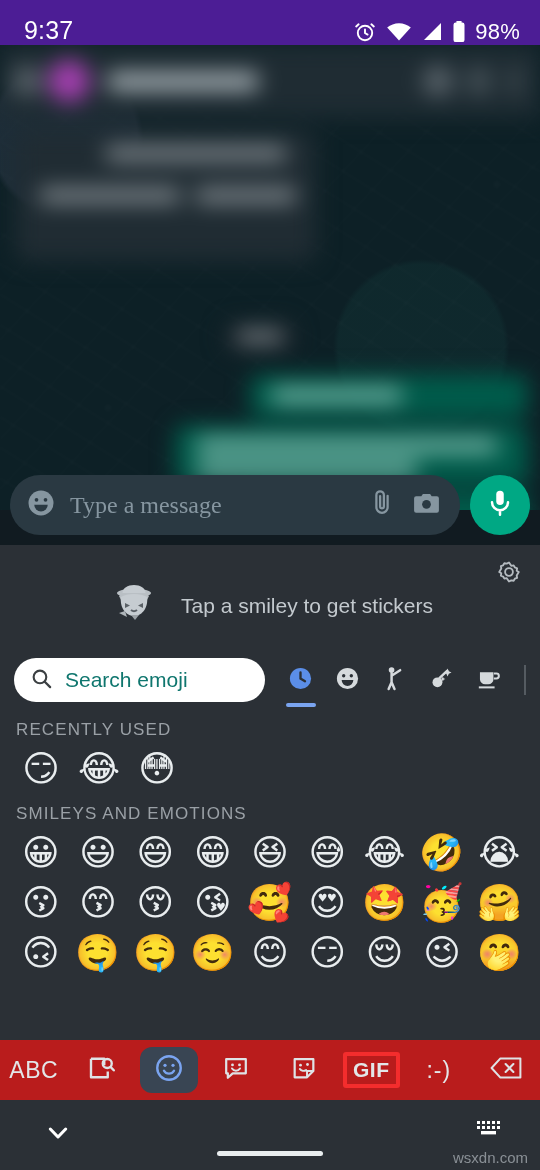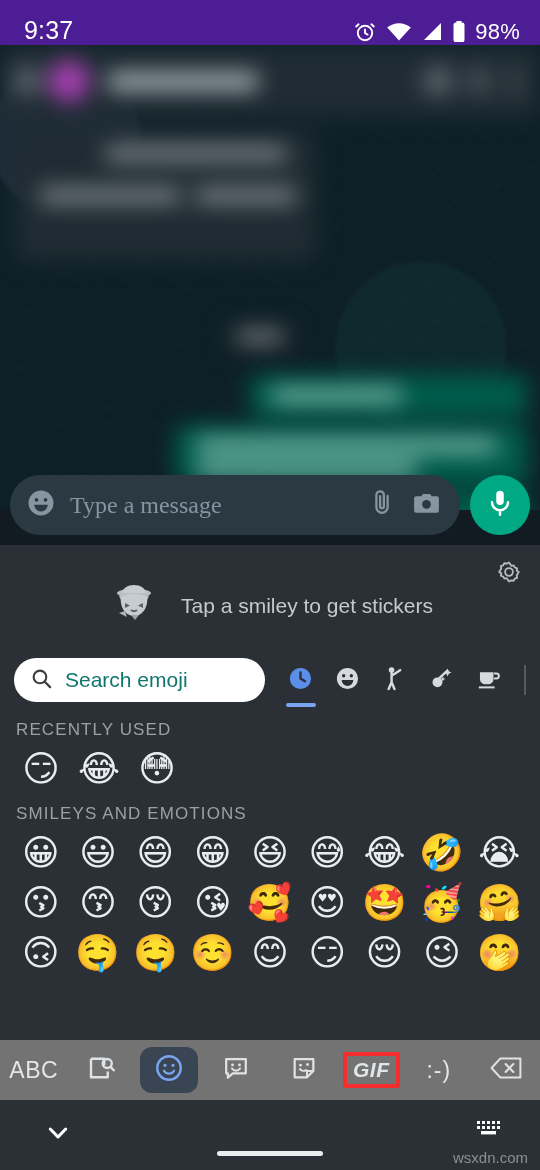--- a/index.html
+++ b/index.html
@@ -113,32 +113,32 @@
   .sec-title { font-size:17px; letter-spacing:1.1px; color:#9aa0a6; padding:10px 16px 4px; }
   .emoji-row { display:flex; padding:0 12px; }
   .emoji {
     width:58px; height:50px; display:flex; align-items:center; justify-content:center;
     font-size:36px; line-height:1;
     font-family:"DejaVu Sans","Liberation Sans",sans-serif;
   }
 
   .kbtoolbar {
     position:absolute; left:0; right:0; bottom:70px; height:60px;
-    display:flex; align-items:center; background:#737373;
+    display:flex; align-items:center; background:#b91c1c;
   }
   .tool { flex:1; display:flex; align-items:center; justify-content:center; height:60px; position:relative; }
   .tool .abc { font-size:23px; color:#e3e6e8; letter-spacing:.5px; }
   .tool.active-pill::before {
     content:""; position:absolute; width:58px; height:46px; border-radius:12px; background:#394553;
   }
   .gif-box {
     border:4px solid #f42d2d; padding:2px 6px; border-radius:3px;
     display:flex; align-items:center; justify-content:center;
   }
-  .gif-txt { font-size:21px; font-weight:bold; color:#e3e6e8; letter-spacing:.5px;font-style:italic; }
+  .gif-txt { font-size:21px; font-weight:bold; color:#e3e6e8; letter-spacing:.5px; }
   .emoticon-txt { font-size:23px; color:#e3e6e8; letter-spacing:1px; }
 
   .navbar { position:absolute; left:0; right:0; bottom:0; height:70px; background:#2b3036; }
   .nav-down { position:absolute; left:44px; top:22px; }
   .nav-kb { position:absolute; right:38px; top:20px; }
   .nav-pill {
     position:absolute; left:50%; transform:translateX(-50%); bottom:14px;
     width:106px; height:5px; border-radius:3px; background:#e9edef;
   }
   .watermark {

